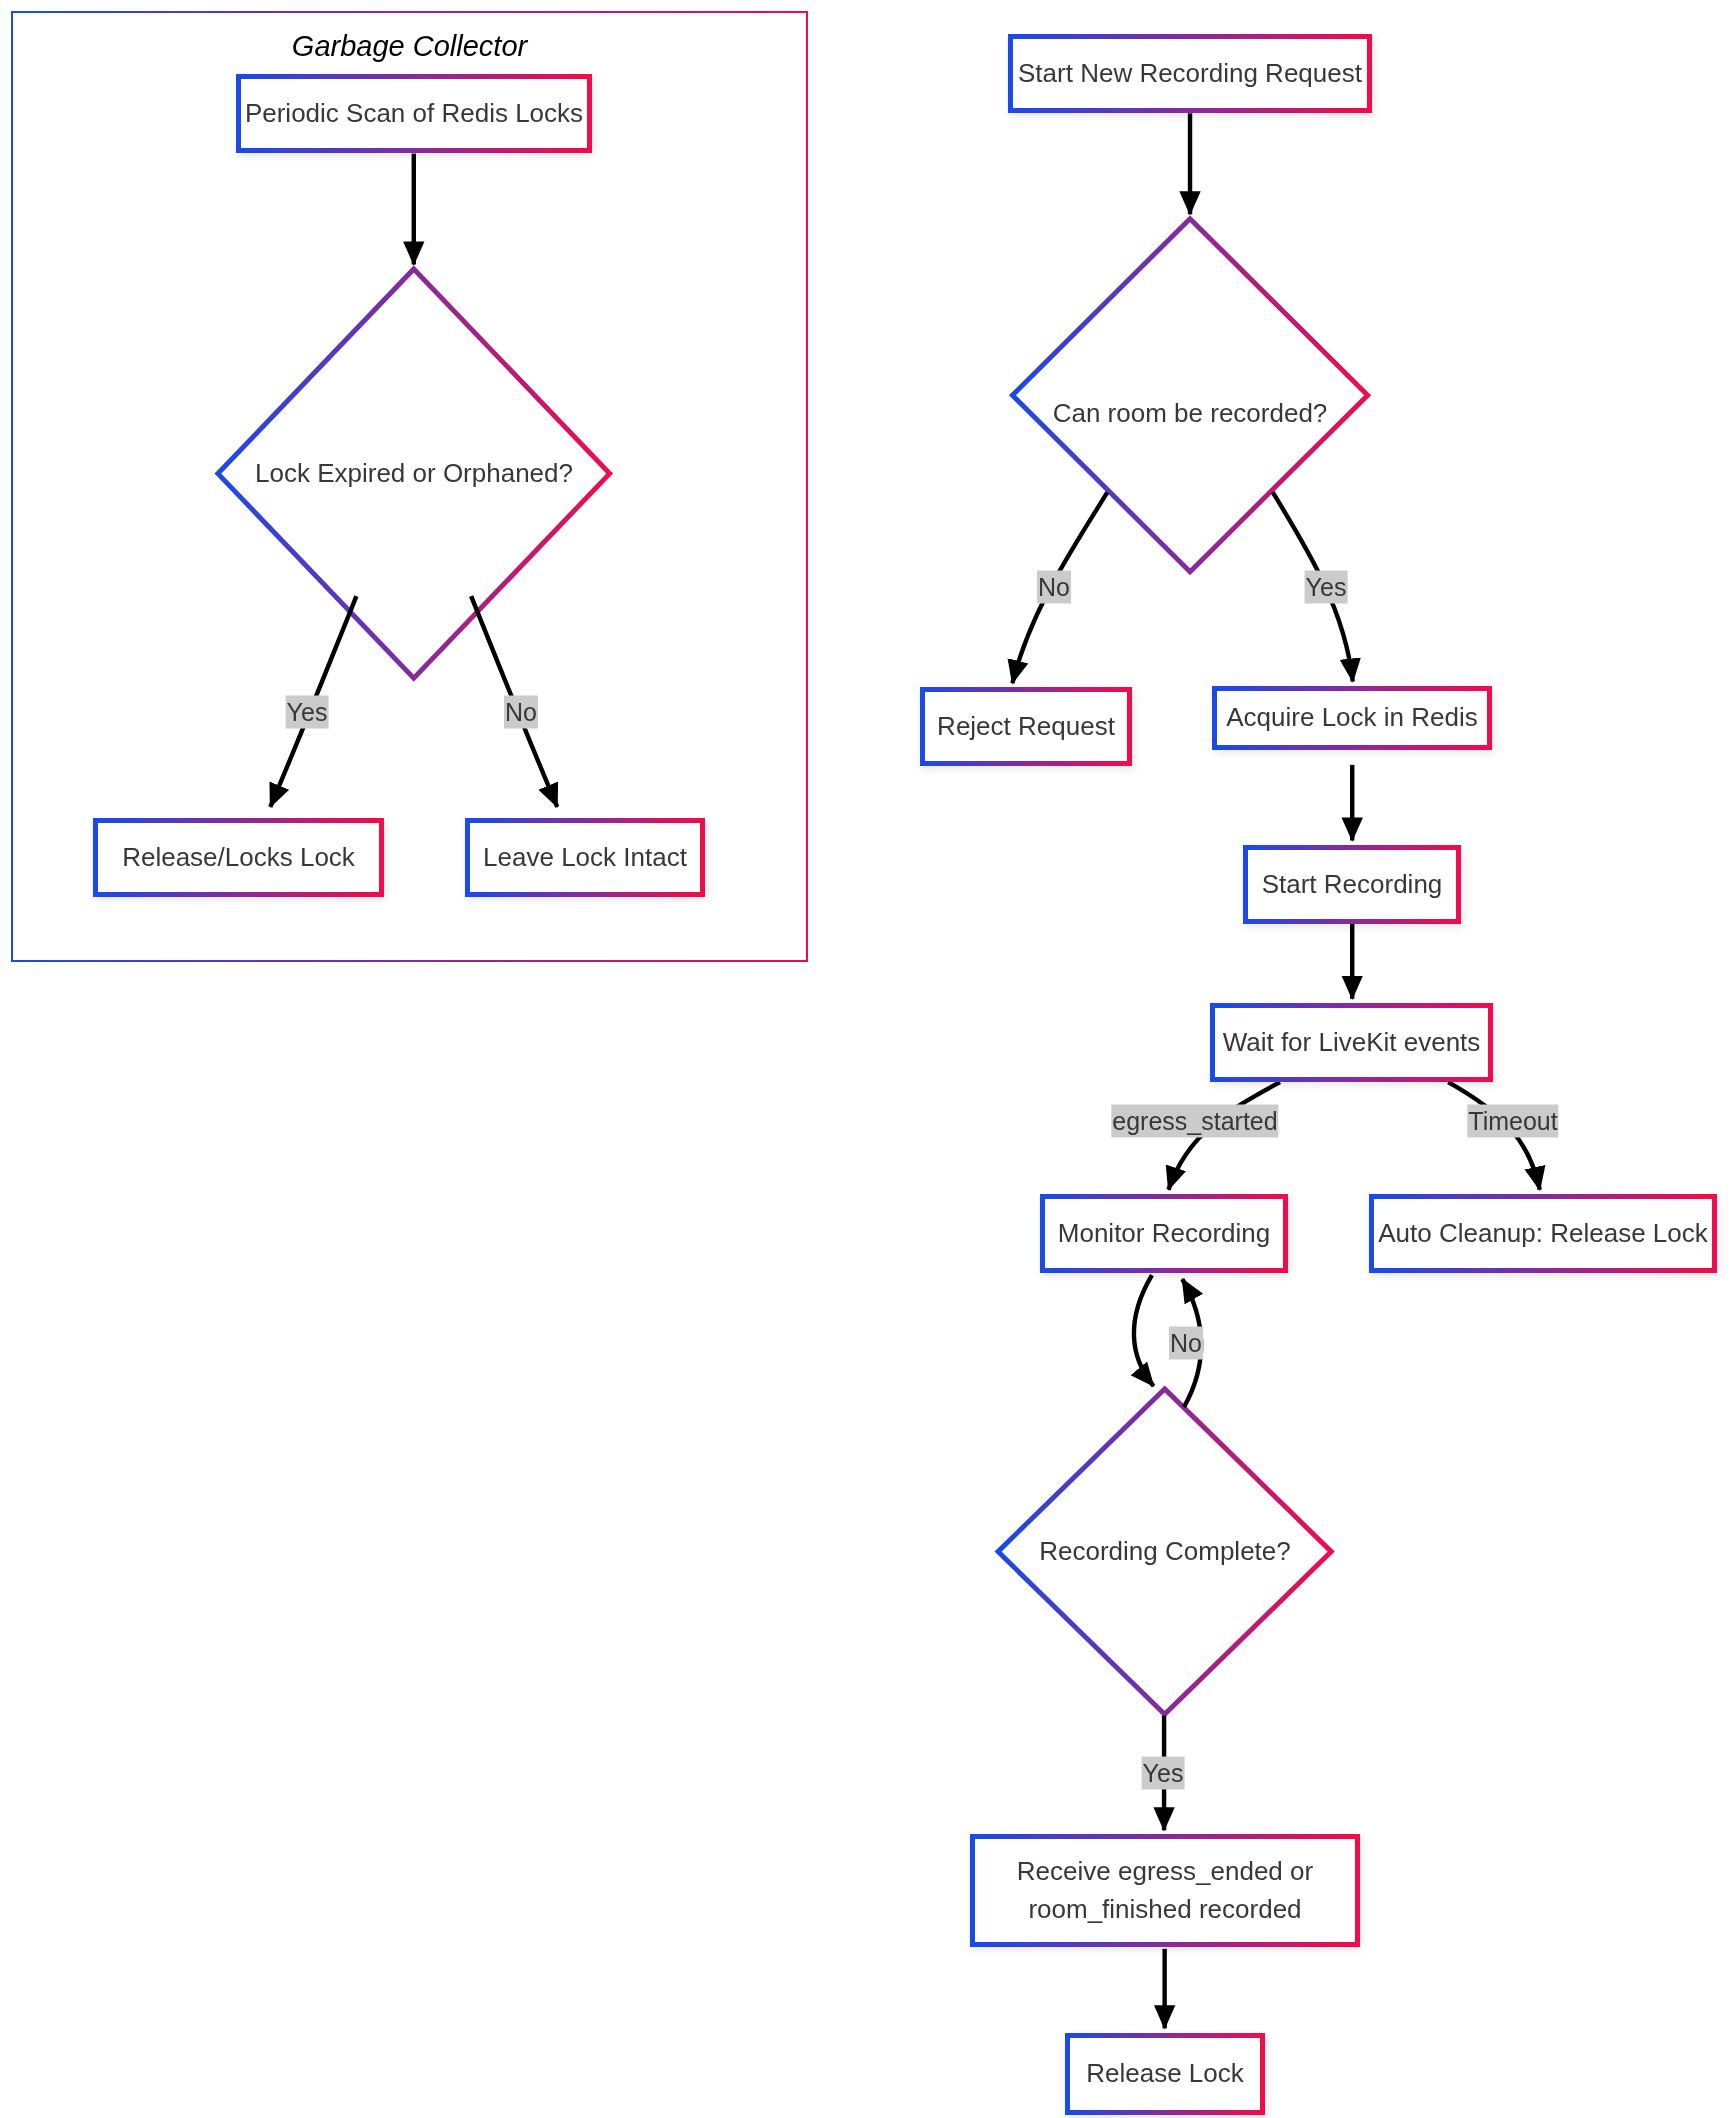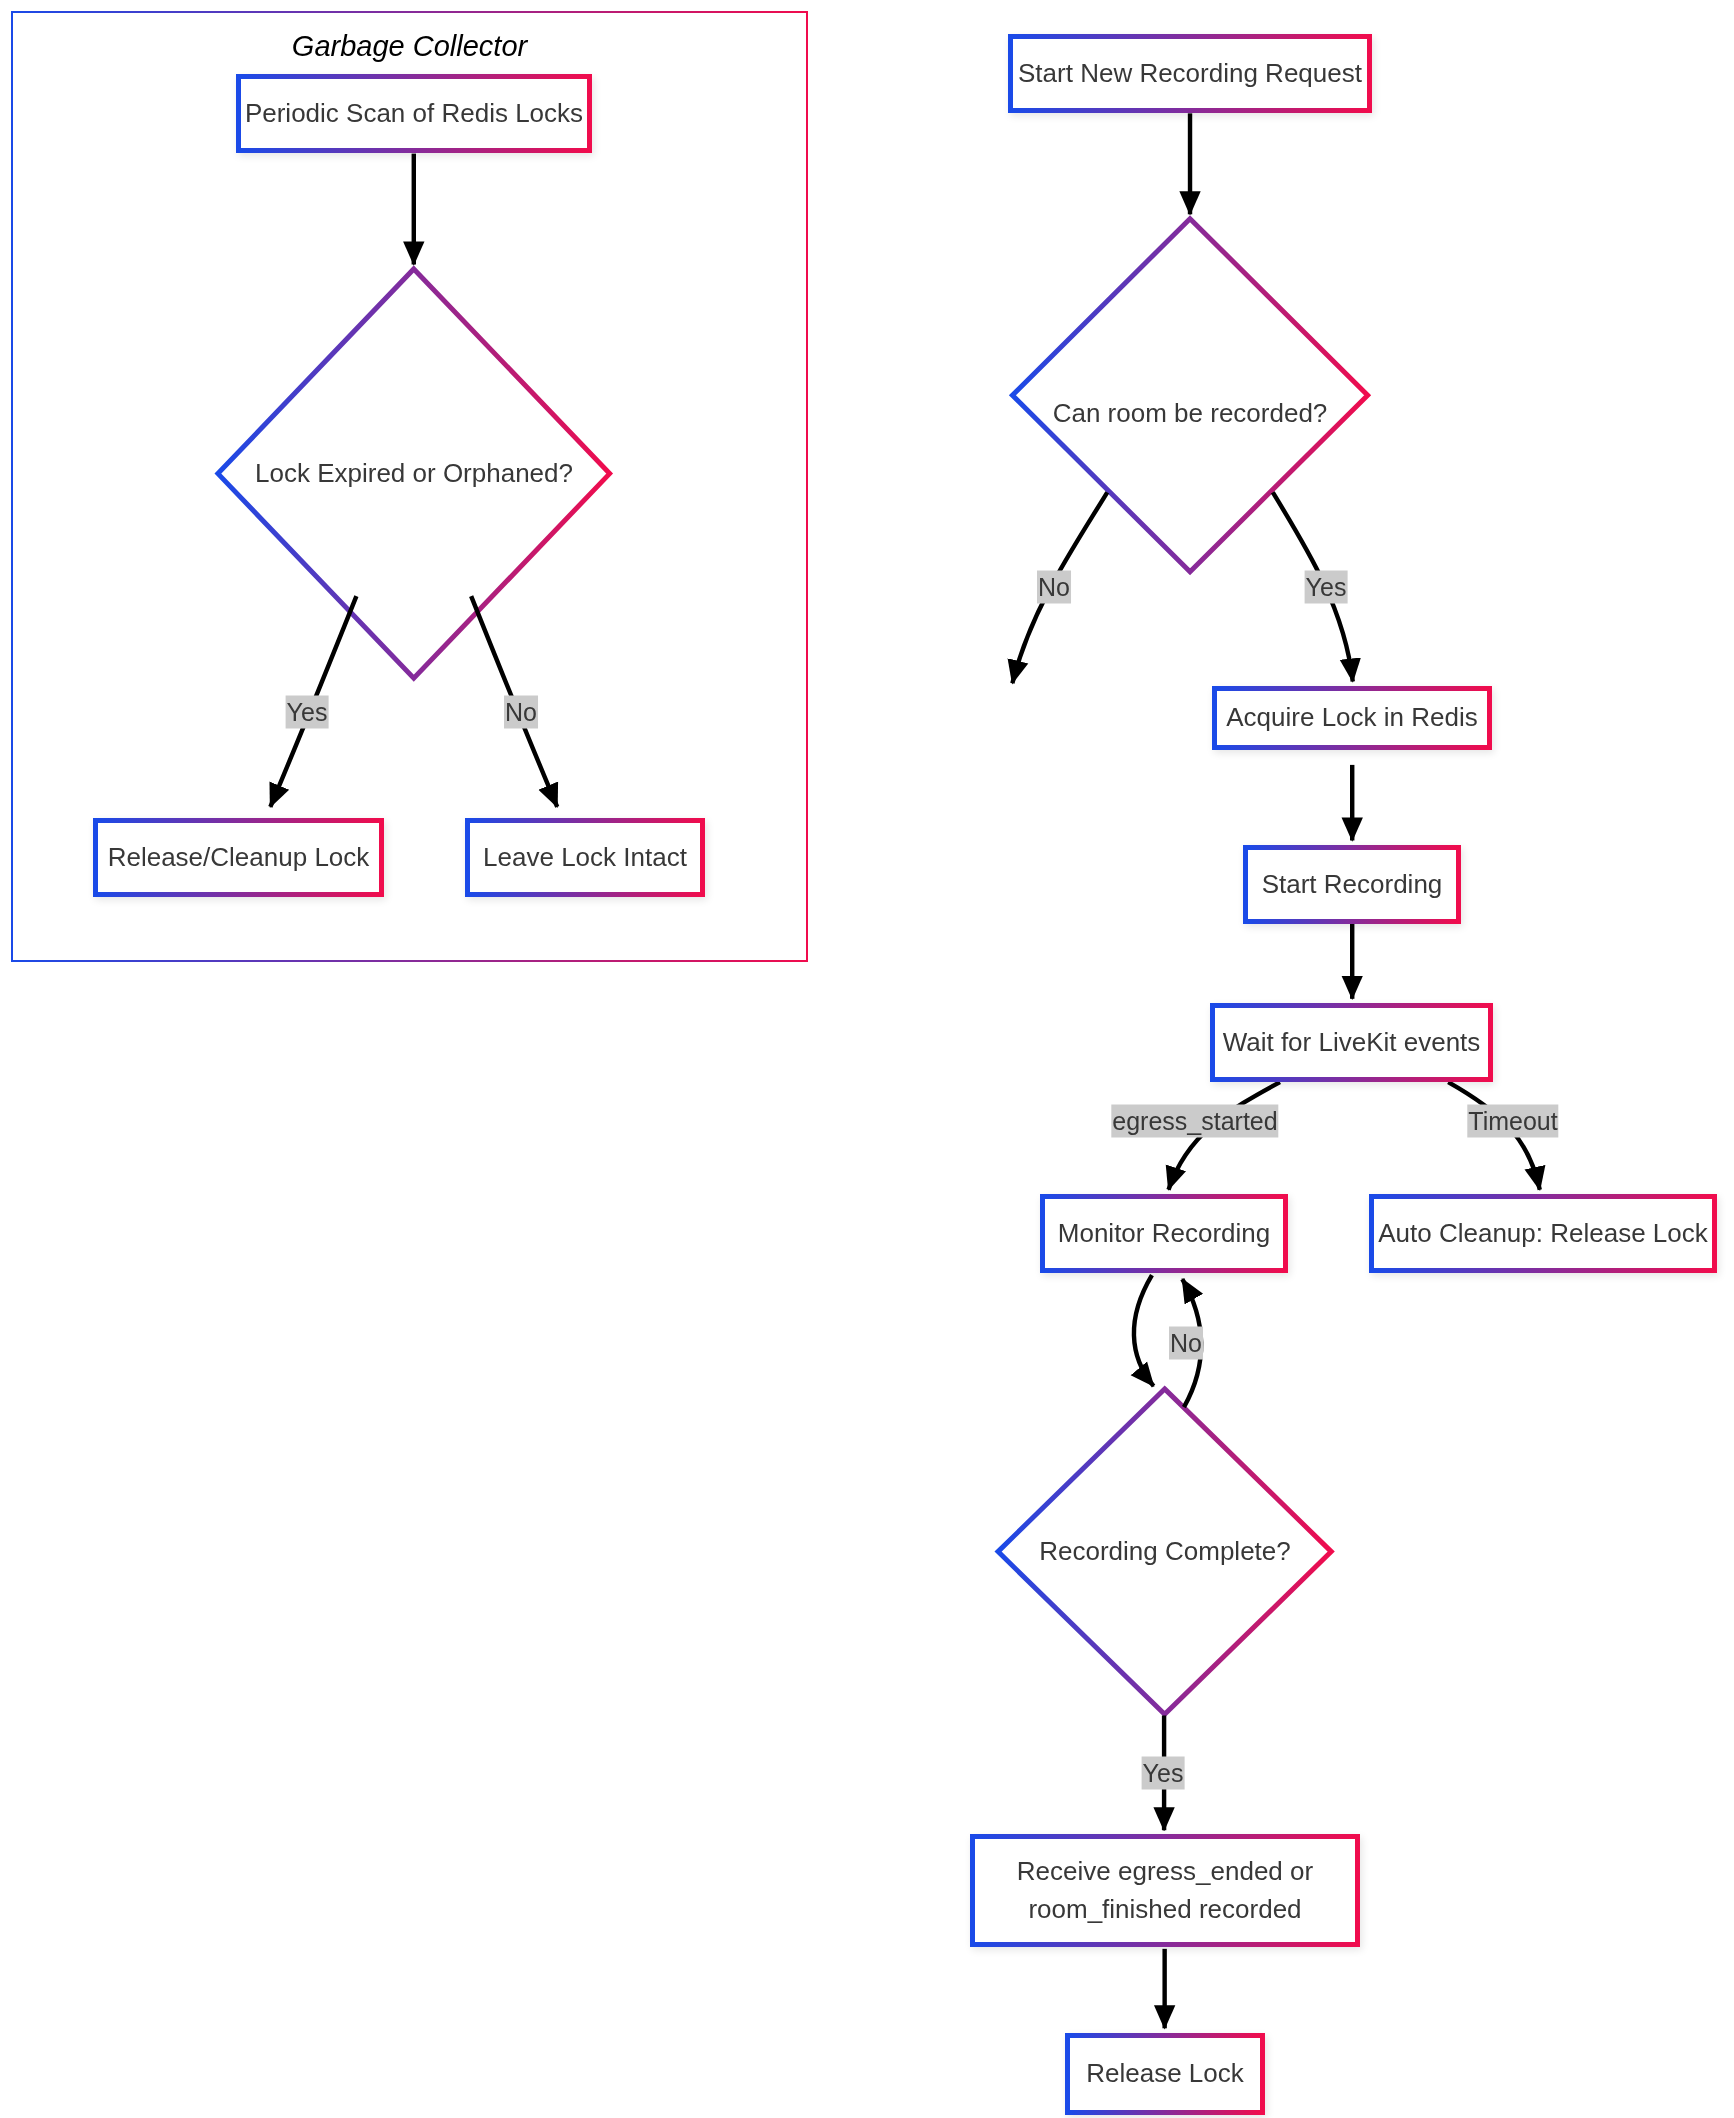--- a/index.html
+++ b/index.html
@@ -116,31 +116,34 @@
 
   <div class="subgraph" style="left:11px;top:11px;width:797px;height:951px;font-style:italic;">
     <div class="subgraph-title">Garbage Collector</div>
   </div>
 
   <div class="node" style="left:236px;top:74px;width:356px;height:79px;">
     <span>Periodic Scan of Redis Locks</span>
   </div>
 
   <div class="node" style="left:93px;top:818px;width:291px;height:79px;">
-    <span>Release/Cleanup Lock</span>
+    <span>Release/Locks Lock</span>
   </div>
 
   <div class="node" style="left:465px;top:818px;width:240px;height:79px;">
     <span>Leave Lock Intact</span>
   </div>
 
   <div class="node" style="left:1008px;top:34px;width:364px;height:79px;">
     <span>Start New Recording Request</span>
   </div>
 
+  <div class="node" style="left:920px;top:687px;width:212px;height:79px;">
+    <span>Reject Request</span>
+  </div>
 
   <div class="node" style="left:1212px;top:686px;width:280px;height:64px;">
     <span>Acquire Lock in Redis</span>
   </div>
 
   <div class="node" style="left:1243px;top:845px;width:218px;height:79px;">
     <span>Start Recording</span>
   </div>
 
   <div class="node" style="left:1210px;top:1003px;width:283px;height:79px;">

